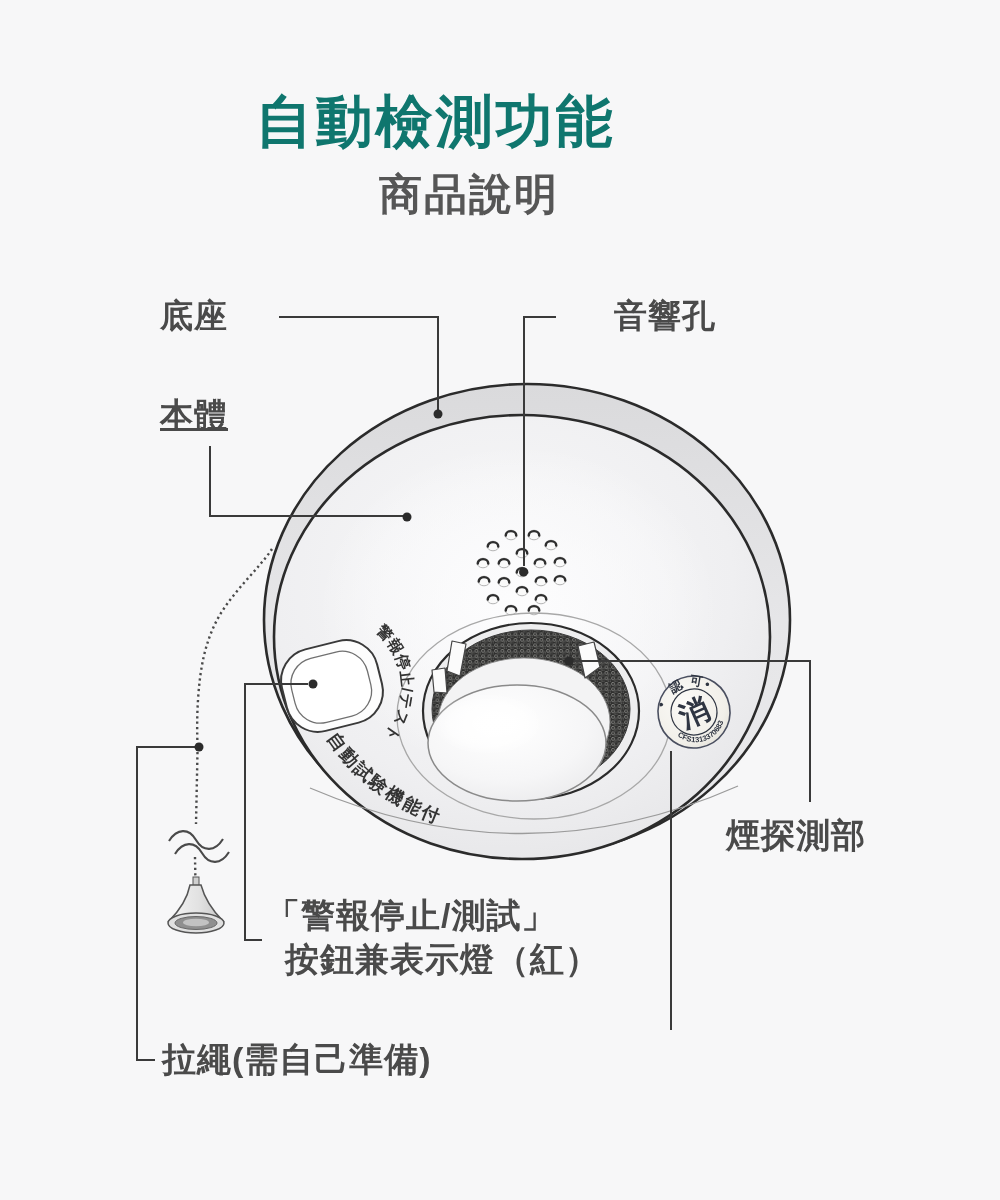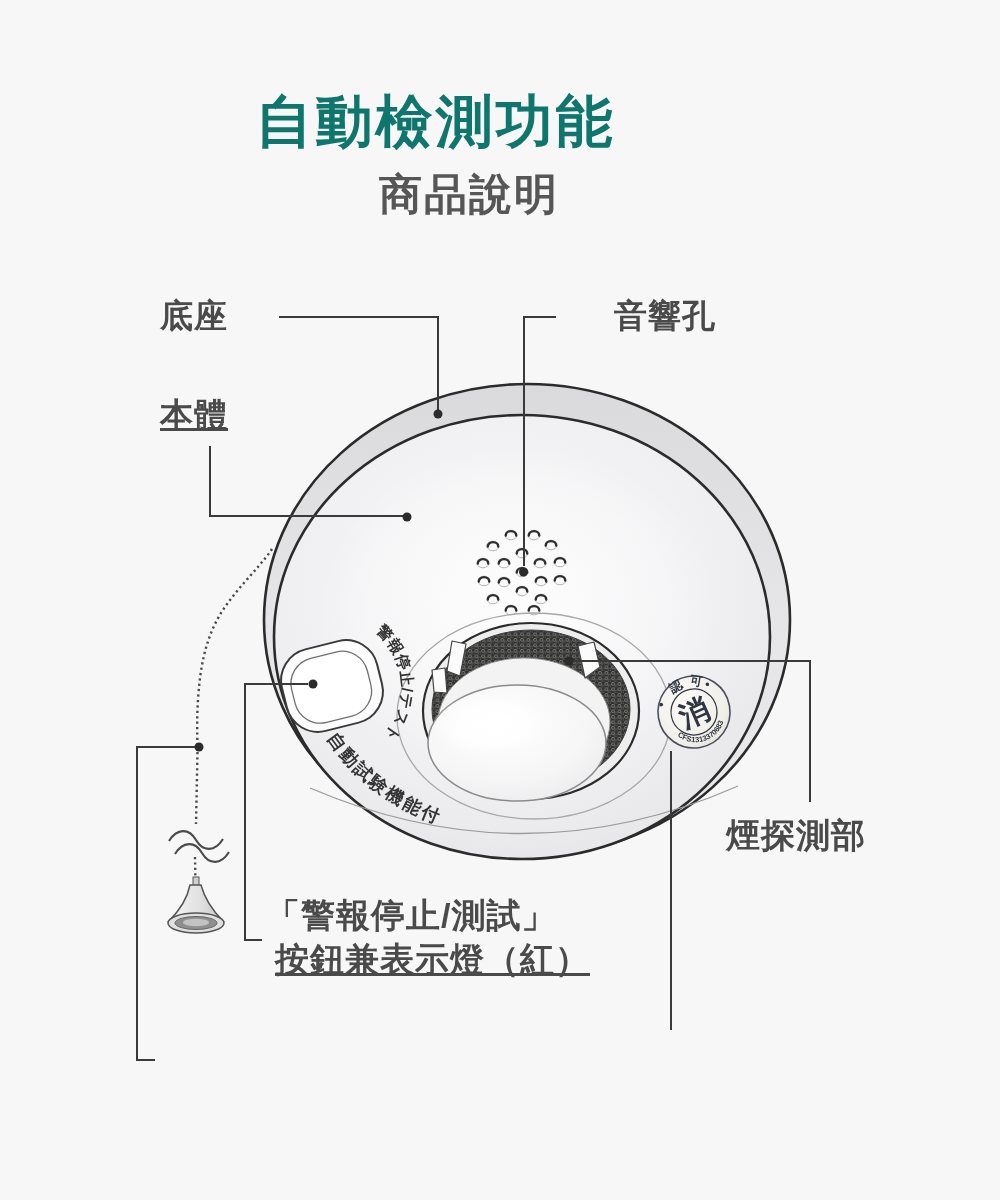--- a/index.html
+++ b/index.html
@@ -20,21 +20,21 @@
     left:0;top:166px;width:938px;text-align:center;
     font-size:43px;letter-spacing:2px;color:#565656;
   }
   .lbl{font-size:33px;letter-spacing:1px;}
   .lbl-big{font-size:34px;letter-spacing:1px;}
   .pos-base{left:160px;top:294px;}
   .pos-body{left:160px;top:393px;text-decoration:underline;}
   .pos-sound{left:592px;top:294px;margin-left:22px;}
   .pos-smoke{left:726px;top:813px;}
   .pos-btn1{left:266px;top:893px;}
-  .pos-btn2{left:275px;top:937px;text-decoration:underline;}
+  .pos-btn2{left:285px;top:937px;}
   .pos-cord{left:162px;top:1037px;}
   .pos-cert{left:596px;top:1037px;}
 </style>
 </head>
 <body>
 
 <div id="canvas">
 
   <svg id="art" width="1000" height="1200" viewBox="0 0 1000 1200">
     <defs>
@@ -212,13 +212,14 @@
 
   <div class="txt title">自動檢測功能</div>
   <div class="txt subtitle">商品說明</div>
 
   <div class="txt lbl pos-base">底座</div>
   <div class="txt lbl pos-body">本體</div>
   <div class="txt lbl pos-sound">音響孔</div>
   <div class="txt lbl-big pos-btn1">「警報停止/測試」</div>
   <div class="txt lbl-big pos-smoke">煙探測部</div>
   <div class="txt lbl-big pos-btn2">按鈕兼表示燈（紅）</div>
+  <div class="txt lbl-big pos-cord">拉繩(需自己準備)</div>
 </div>
 
 </body></html>

